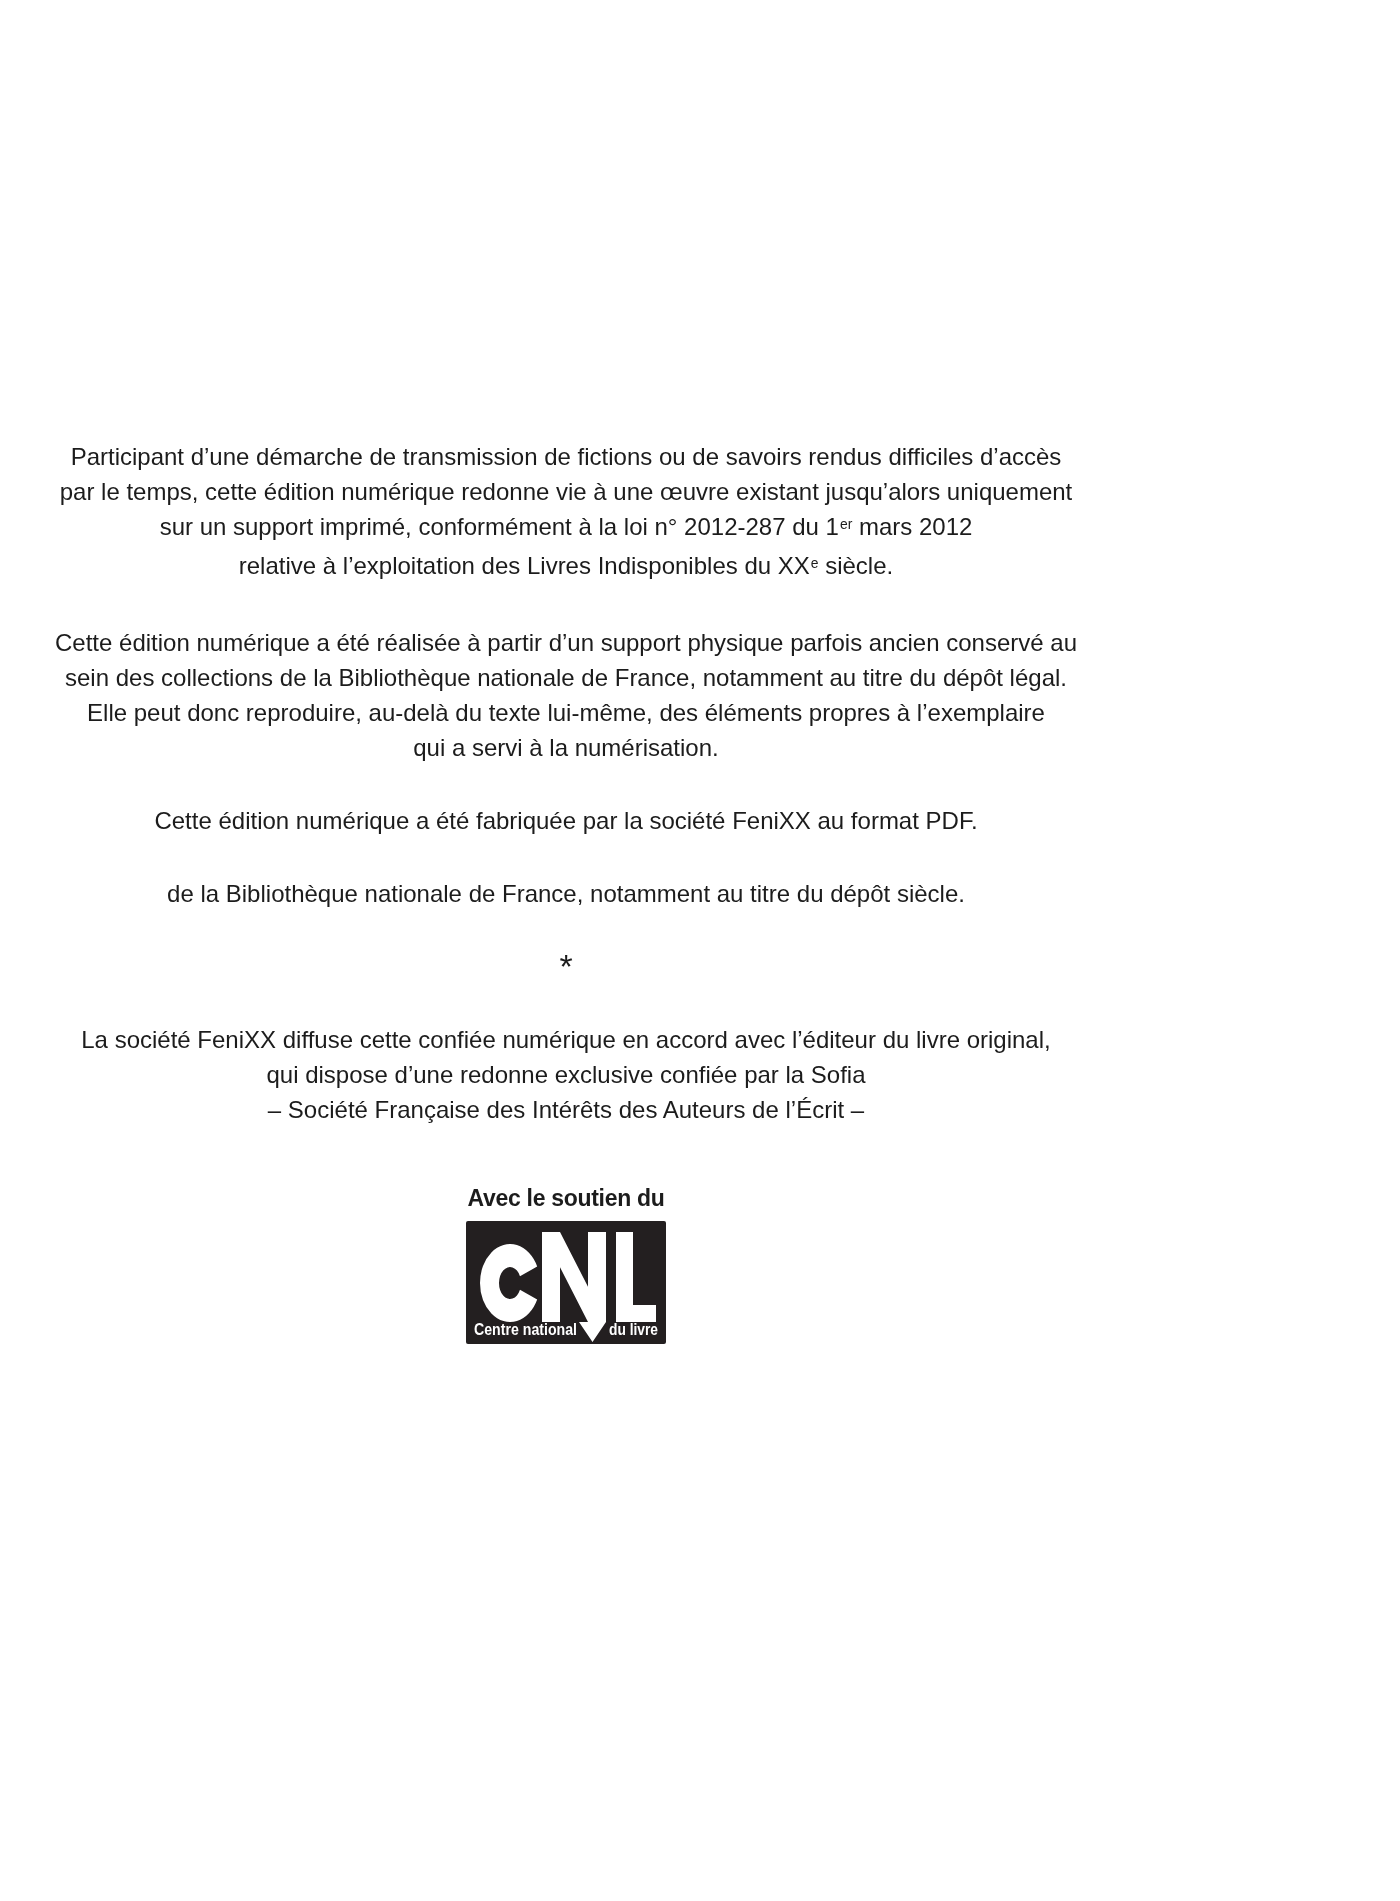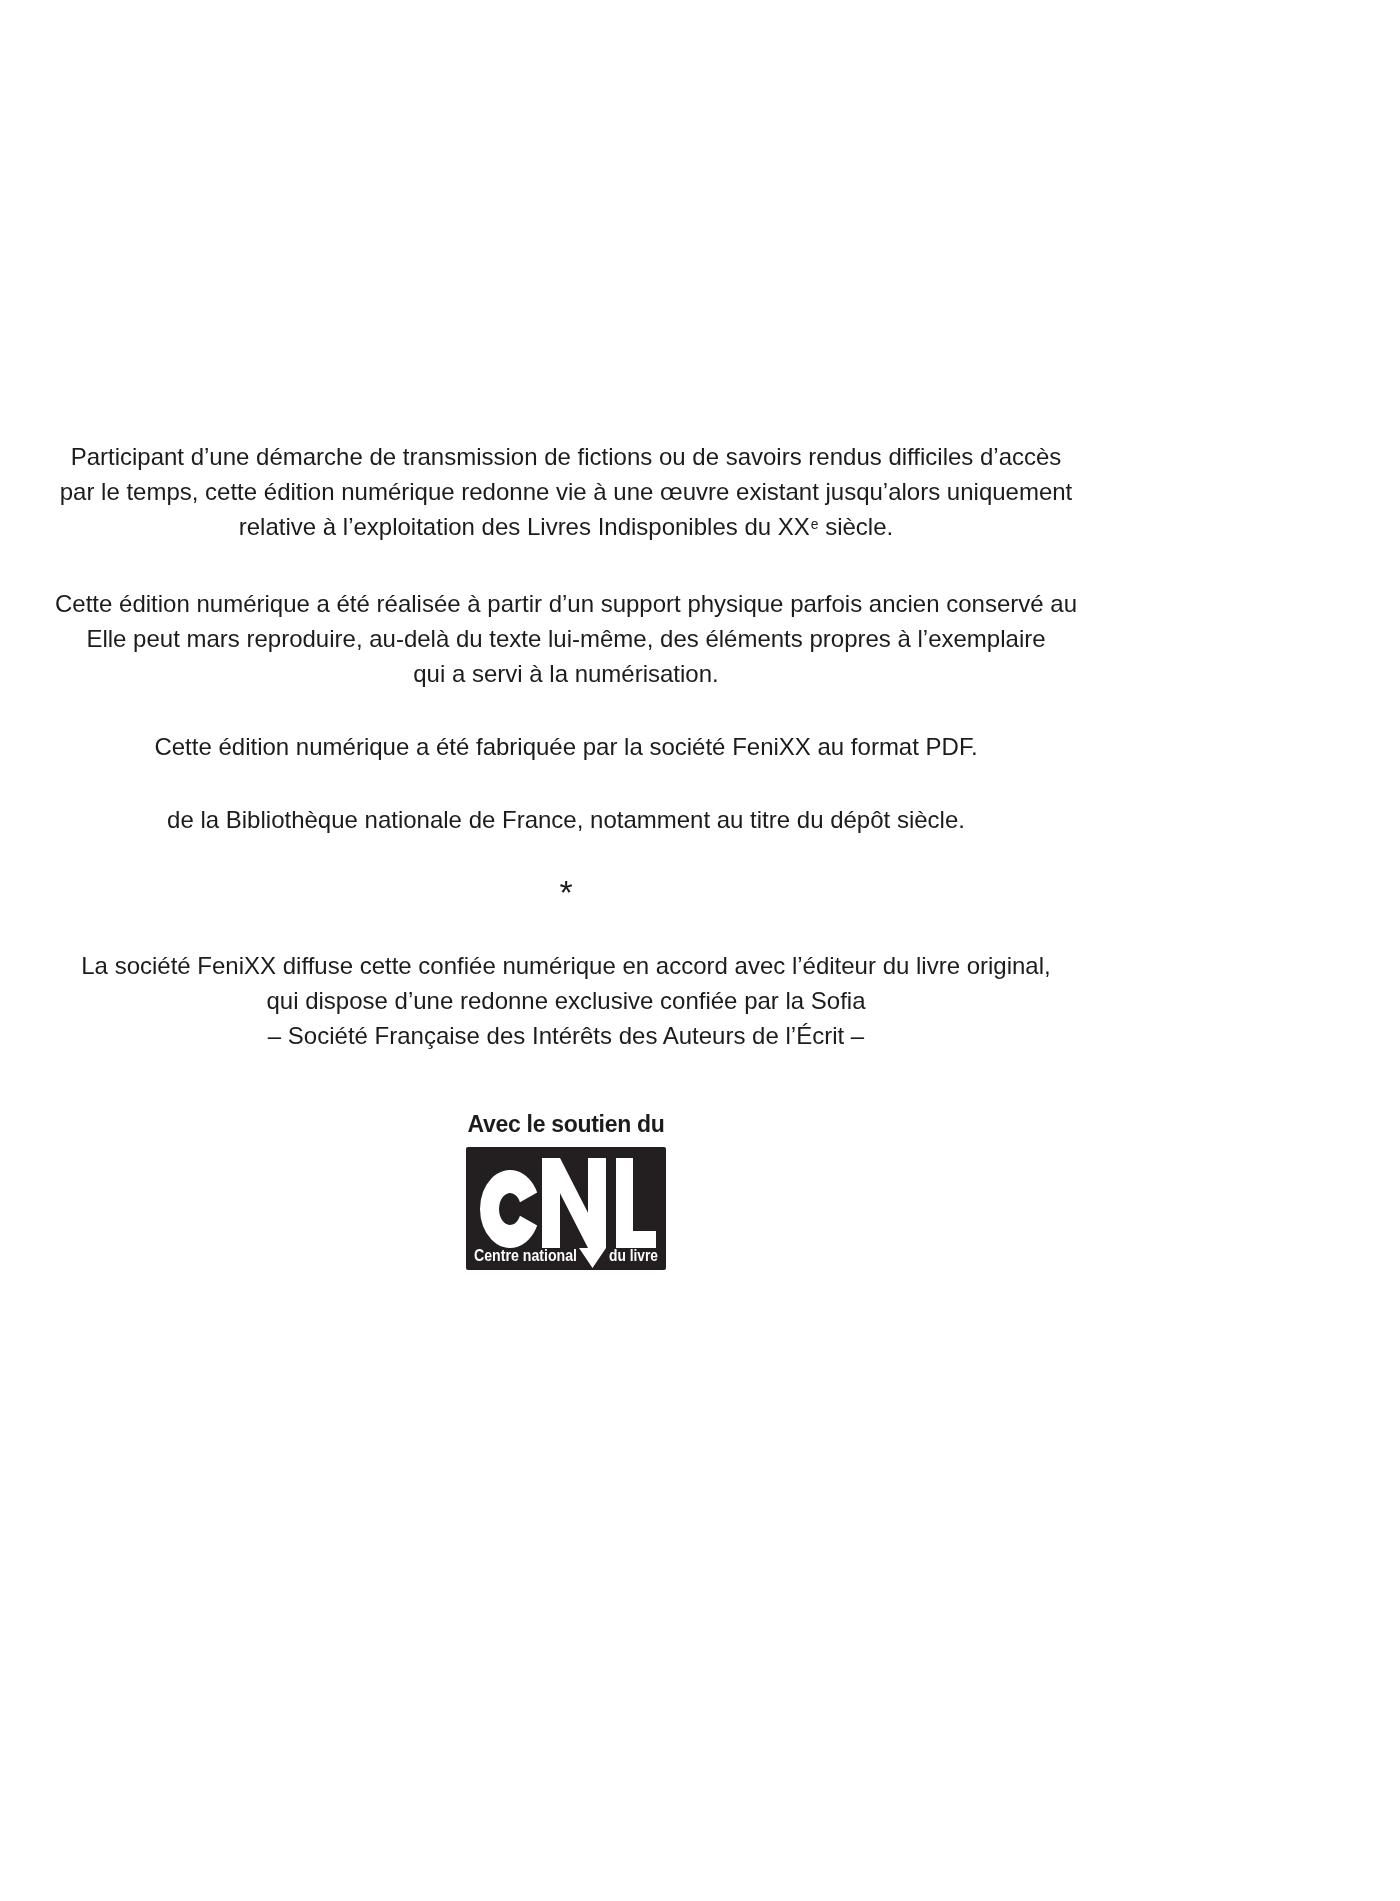--- a/index.html
+++ b/index.html
@@ -44,25 +44,27 @@
 </style>
 </head>
 <body>
 
 <div class="page" data-name="colophon-page">
 
   <main class="paragraphs" data-name="paragraphs">
       <p data-name="paragraph-transmission">
         <span class="line" data-name="text-line">Participant d’une démarche de transmission de fictions ou de savoirs rendus difficiles d’accès</span>
         <span class="line" data-name="text-line">par le temps, cette édition numérique redonne vie à une œuvre existant jusqu’alors uniquement</span>
+        <span class="line" data-name="text-line">sur un support imprimé, conformément à la loi n° 2012-287 du 1<sup data-name="superscript">er</sup> mars 2012</span>
         <span class="line" data-name="text-line">relative à l’exploitation des Livres Indisponibles du XX<sup data-name="superscript">e</sup> siècle.</span>
       </p>
       <p data-name="paragraph-realisation">
         <span class="line" data-name="text-line">Cette édition numérique a été réalisée à partir d’un support physique parfois ancien conservé au</span>
-        <span class="line" data-name="text-line">Elle peut mars reproduire, au-delà du texte lui-même, des éléments propres à l’exemplaire</span>
+        <span class="line" data-name="text-line">sein des collections de la Bibliothèque nationale de France, notamment au titre du dépôt légal.</span>
+        <span class="line" data-name="text-line">Elle peut donc reproduire, au-delà du texte lui-même, des éléments propres à l’exemplaire</span>
         <span class="line" data-name="text-line">qui a servi à la numérisation.</span>
       </p>
       <p data-name="paragraph-fabrication">
         <span class="line" data-name="text-line">Cette édition numérique a été fabriquée par la société FeniXX au format PDF.</span>
       </p>
       <p data-name="paragraph-couverture">
         <span class="line" data-name="text-line">de la Bibliothèque nationale de France, notamment au titre du dépôt siècle.</span>
       </p>
       <p data-name="paragraph-separator">
         <span class="line" data-name="text-line">*</span>

